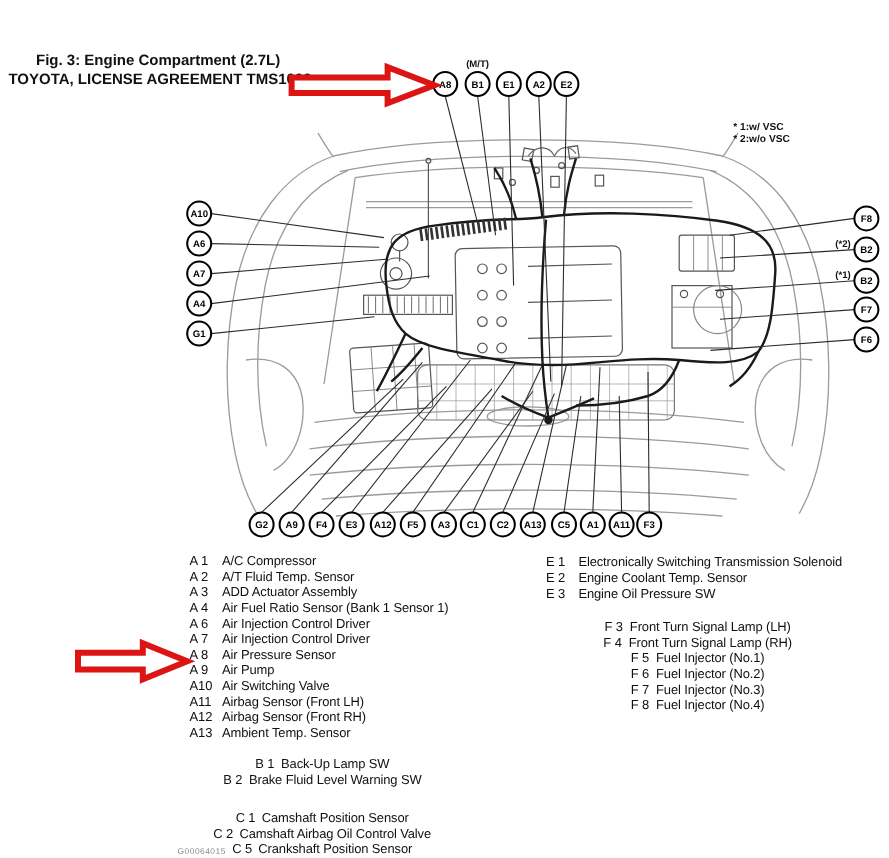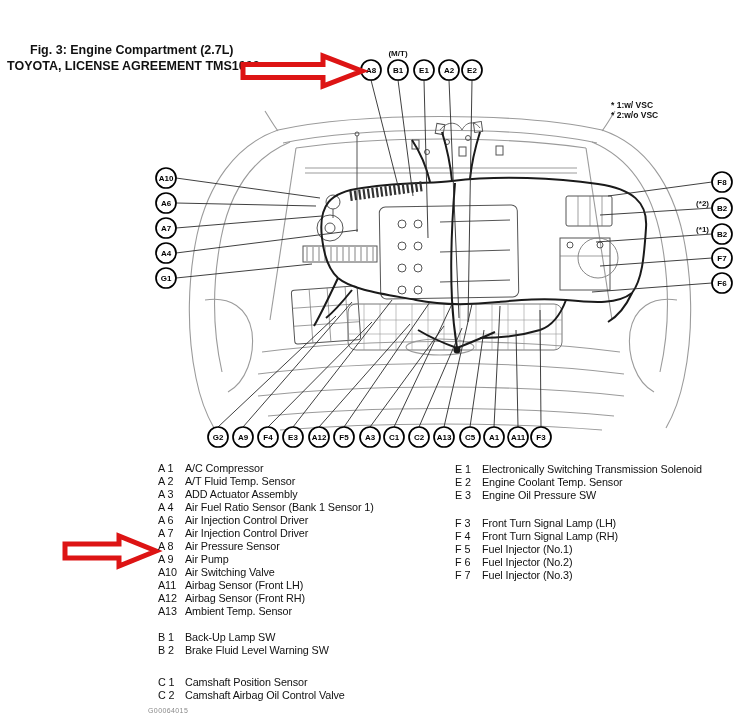--- a/index.html
+++ b/index.html
@@ -9,21 +9,21 @@
     font-family:"Liberation Sans","DejaVu Sans",sans-serif;
   }
   .title-block{position:absolute;left:7px;top:1px;font-size:12.5px;font-weight:bold;line-height:16px;white-space:nowrap;}
   .title-line1{margin-left:23px;margin-top:41px;}
   svg.diagram{position:absolute;left:0;top:0;}
   .callout-label{font-size:8px;font-weight:bold;fill:#000;text-anchor:middle;font-family:"Liberation Sans","DejaVu Sans",sans-serif;}
   .small-note{font-size:8px;font-weight:bold;fill:#111;font-family:"Liberation Sans","DejaVu Sans",sans-serif;}
   .vsc-note{font-size:8.5px;font-weight:bold;fill:#111;font-family:"Liberation Sans","DejaVu Sans",sans-serif;}
   .legend-col{position:absolute;font-size:10.8px;line-height:13px;letter-spacing:-0.1px;white-space:nowrap;}
   .lgroup{margin:0;}
-  .lgroup+ .lgroup{margin-top:13px;}
+  .lgroup+ .lgroup{margin-top:13px;text-align:center;}
   .lgroup.gap12{margin-top:19px;}
   .lgroup.gap15{margin-top:15px;}
   .lgroup.gap11{margin-top:11px;}
   .lrow{height:13px;}
   .lcode{display:inline-block;width:27px;}
   .watermark{position:absolute;left:148px;top:707px;font-size:7px;color:#8a8a8a;letter-spacing:0.4px;}
 </style>
 </head>
 <body>
 
@@ -259,31 +259,33 @@
     <div class="lrow"><span class="lcode">A12</span><span class="lname">Airbag Sensor (Front RH)</span></div>
     <div class="lrow"><span class="lcode">A13</span><span class="lname">Ambient Temp. Sensor</span></div>
   </div>
   <div class="lgroup">
     <div class="lrow"><span class="lcode">B 1</span><span class="lname">Back-Up Lamp SW</span></div>
     <div class="lrow"><span class="lcode">B 2</span><span class="lname">Brake Fluid Level Warning SW</span></div>
   </div>
   <div class="lgroup gap12">
     <div class="lrow"><span class="lcode">C 1</span><span class="lname">Camshaft Position Sensor</span></div>
     <div class="lrow"><span class="lcode">C 2</span><span class="lname">Camshaft Airbag Oil Control Valve</span></div>
+    <div class="lrow"><span class="lcode">C 5</span><span class="lname">Crankshaft Position Sensor</span></div>
   </div>
 </div>
 
 <div class="legend-col" style="left:455px;top:463px;">
   <div class="lgroup">
     <div class="lrow"><span class="lcode">E 1</span><span class="lname">Electronically Switching Transmission Solenoid</span></div>
     <div class="lrow"><span class="lcode">E 2</span><span class="lname">Engine Coolant Temp. Sensor</span></div>
     <div class="lrow"><span class="lcode">E 3</span><span class="lname">Engine Oil Pressure SW</span></div>
   </div>
   <div class="lgroup gap15">
     <div class="lrow"><span class="lcode">F 3</span><span class="lname">Front Turn Signal Lamp (LH)</span></div>
     <div class="lrow"><span class="lcode">F 4</span><span class="lname">Front Turn Signal Lamp (RH)</span></div>
     <div class="lrow"><span class="lcode">F 5</span><span class="lname">Fuel Injector (No.1)</span></div>
     <div class="lrow"><span class="lcode">F 6</span><span class="lname">Fuel Injector (No.2)</span></div>
     <div class="lrow"><span class="lcode">F 7</span><span class="lname">Fuel Injector (No.3)</span></div>
+    <div class="lrow"><span class="lcode">F 8</span><span class="lname">Fuel Injector (No.4)</span></div>
   </div>
 </div>
 
 <div class="watermark">G00064015</div>
 
 </body></html>

